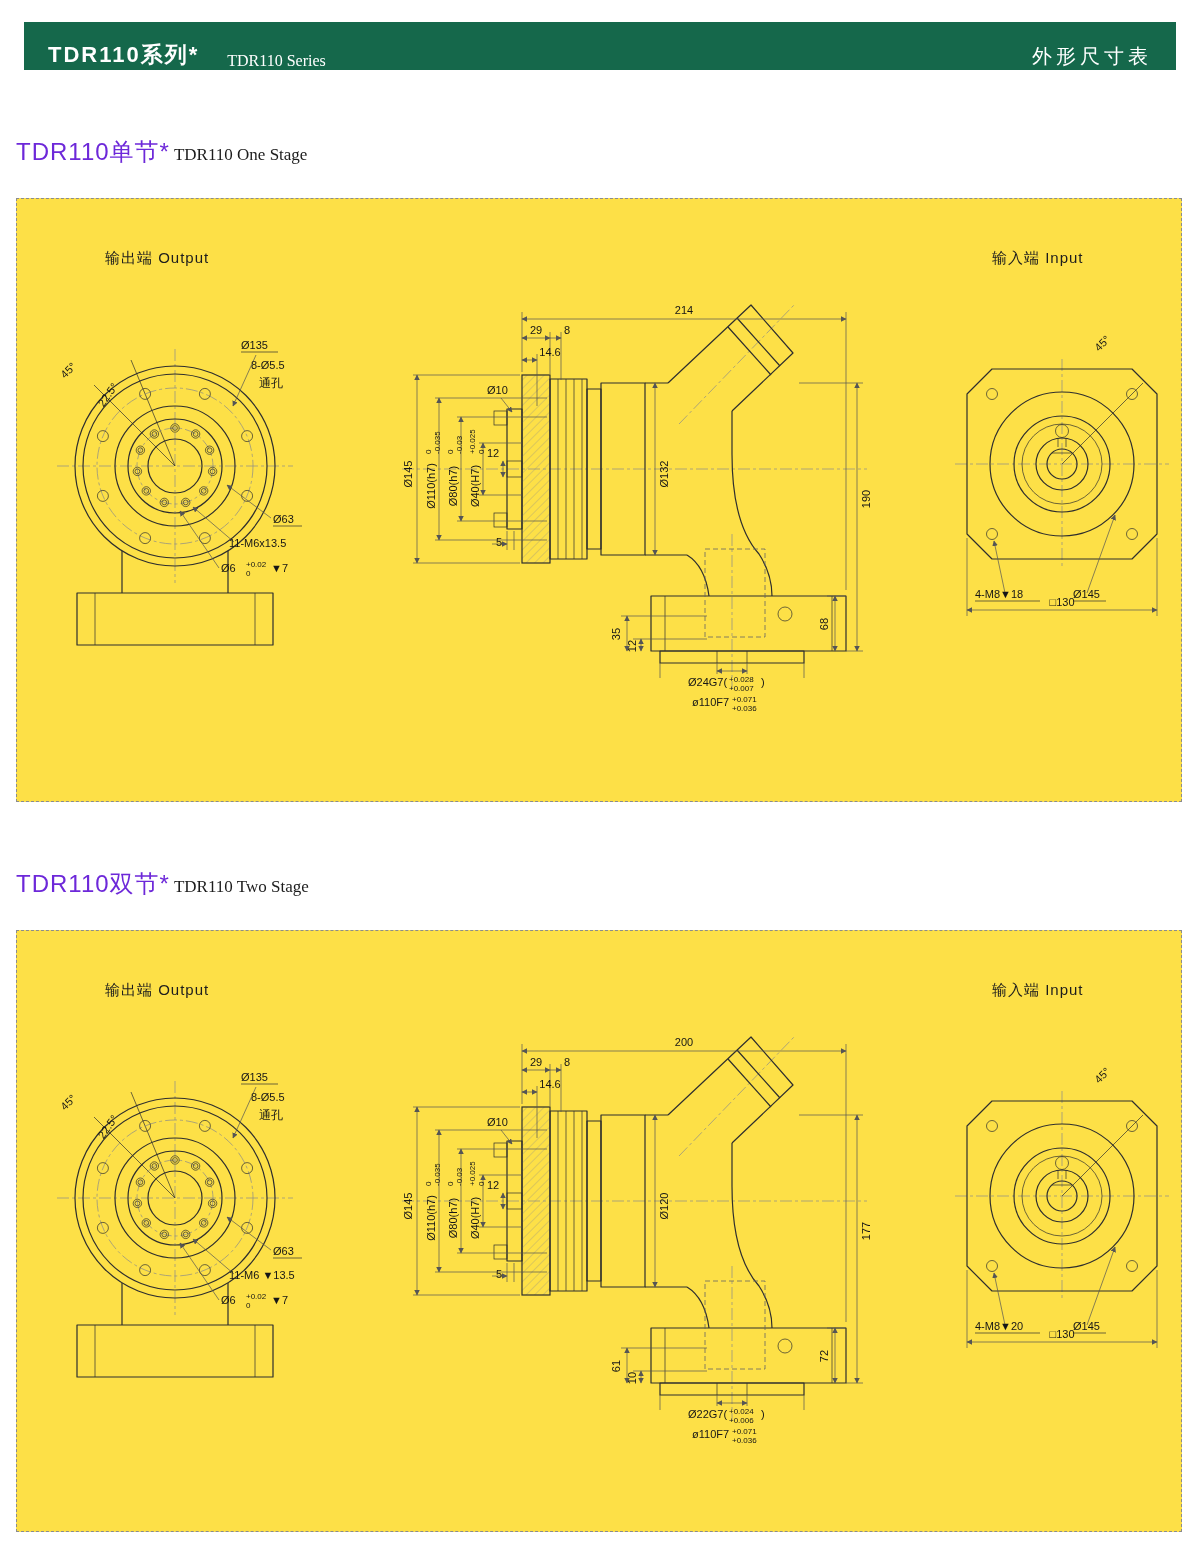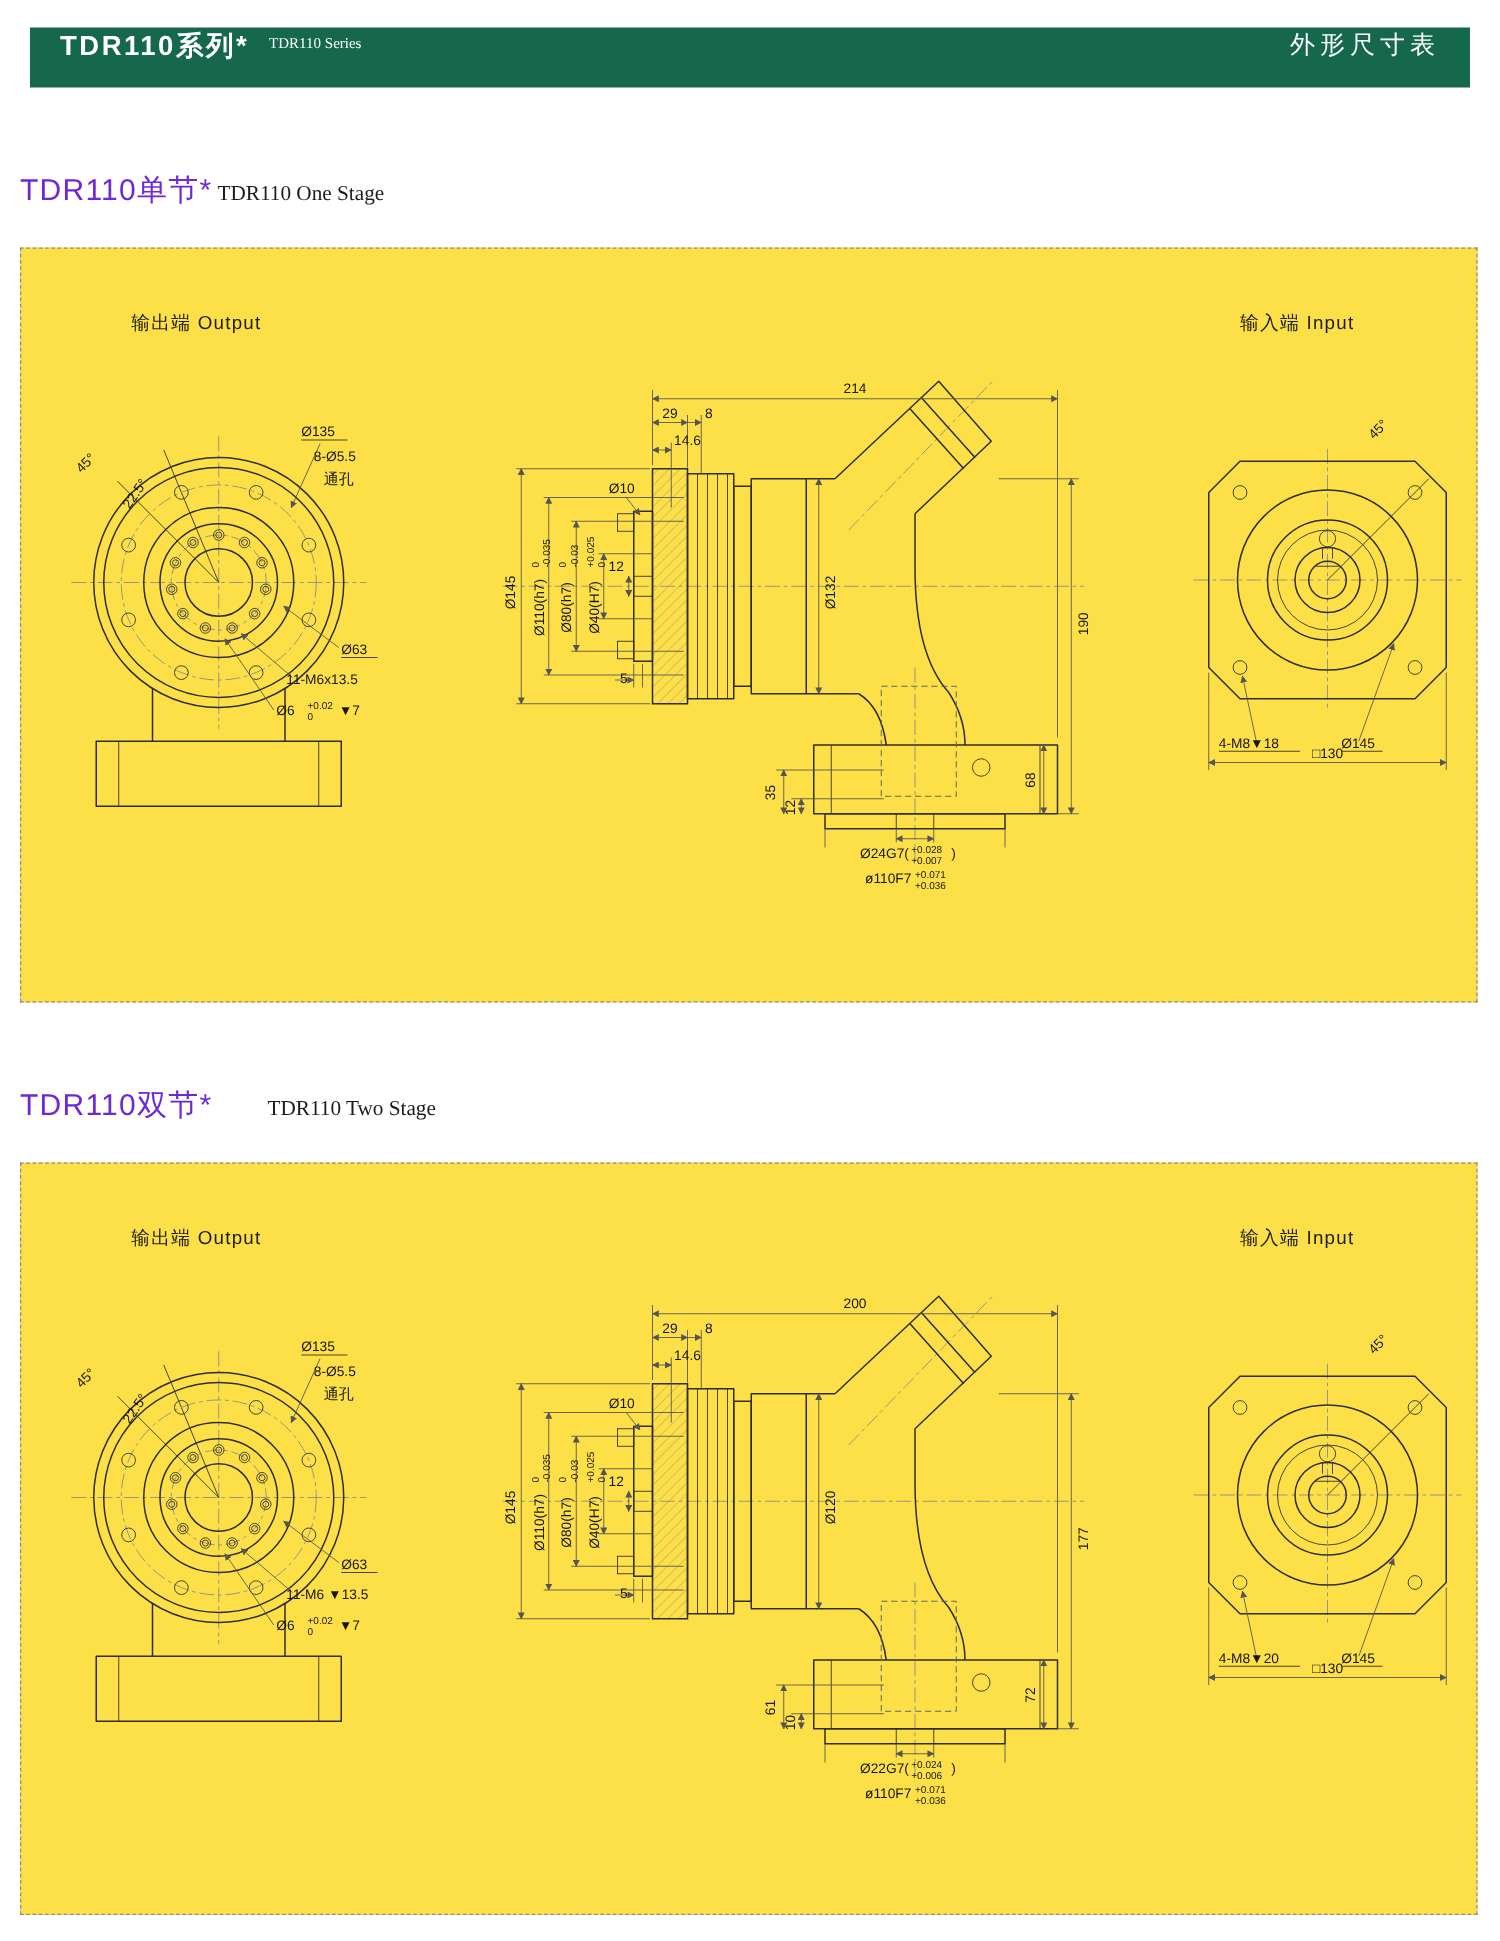--- a/index.html
+++ b/index.html
@@ -1,21 +1,21 @@
 <!DOCTYPE html>
 <html><head>
 <meta charset="utf-8">
 <style>
   html,body{margin:0;padding:0;background:#fff;}
   body{font-family:"Liberation Sans",sans-serif;}
   .page{position:relative;width:1200px;height:1553px;background:#fff;overflow:hidden;}
   .topbar{position:absolute;left:24px;top:22px;width:1152px;height:48px;background:#15684b;color:#fff;
-          display:flex;align-items:flex-start;padding:0 24px;box-sizing:border-box;}
+          display:flex;align-items:flex-end;padding:0 24px;box-sizing:border-box;}
   .topbar .cn{font-size:22px;font-weight:bold;letter-spacing:2px;}
-  .topbar .en{font-family:"Liberation Serif",serif;font-size:12px;margin-left:16px;margin-top:5px;}
+  .topbar .en{font-family:"Liberation Serif",serif;font-size:16px;margin-left:28px;margin-top:5px;}
   .topbar .right{margin-left:auto;font-size:20px;letter-spacing:4px;}
   .sec-title{position:absolute;left:16px;display:flex;align-items:baseline;}
   .sec-title .cn{font-size:24px;letter-spacing:1px;color:#6d28d9;}
   .sec-title .en{font-family:"Liberation Serif",serif;font-size:17px;margin-left:4px;color:#1c1c1c;}
   .panel{position:absolute;left:16px;width:1166px;border:1px dashed #8c8c8c;background:#fde047;box-sizing:border-box;}
   .view-label{position:absolute;font-size:15px;color:#1d1d1d;letter-spacing:1px;white-space:nowrap;}
   svg{position:absolute;overflow:visible;}
   .ol{fill:none;stroke:#2e2e2e;stroke-width:1.2;stroke-linejoin:round;}
   .cut{stroke:#2e2e2e;stroke-width:1.2;}
   .thin{fill:none;stroke:#2e2e2e;stroke-width:0.7;}
@@ -253,21 +253,21 @@
       </g>
       <g>
         <text class="d" x="158" y="32" text-anchor="middle" transform="rotate(-45 158 32)">45°</text>
         <text class="d" x="28" y="284">4-M8▼18</text>
         <text class="d" x="126" y="284">Ø145</text>
         <text class="d" x="115" y="292" text-anchor="middle">□130</text>
       </g>
     </svg>
   </div>
 
-  <div class="sec-title" style="top:868px;gap:40px;">
+  <div class="sec-title" style="top:868px;">
     <span class="cn">TDR110双节*</span>
     <span class="en">TDR110 Two Stage</span>
   </div>
 
   <div class="panel" style="top:930px;height:602px;">
     <div class="view-label" style="left:88px;top:50px;">输出端 Output</div>
     <div class="view-label" style="left:975px;top:50px;">输入端 Input</div>
 
     <svg style="left:8px;top:112px;" width="340" height="360" viewBox="0 0 340 360">
       <defs>

